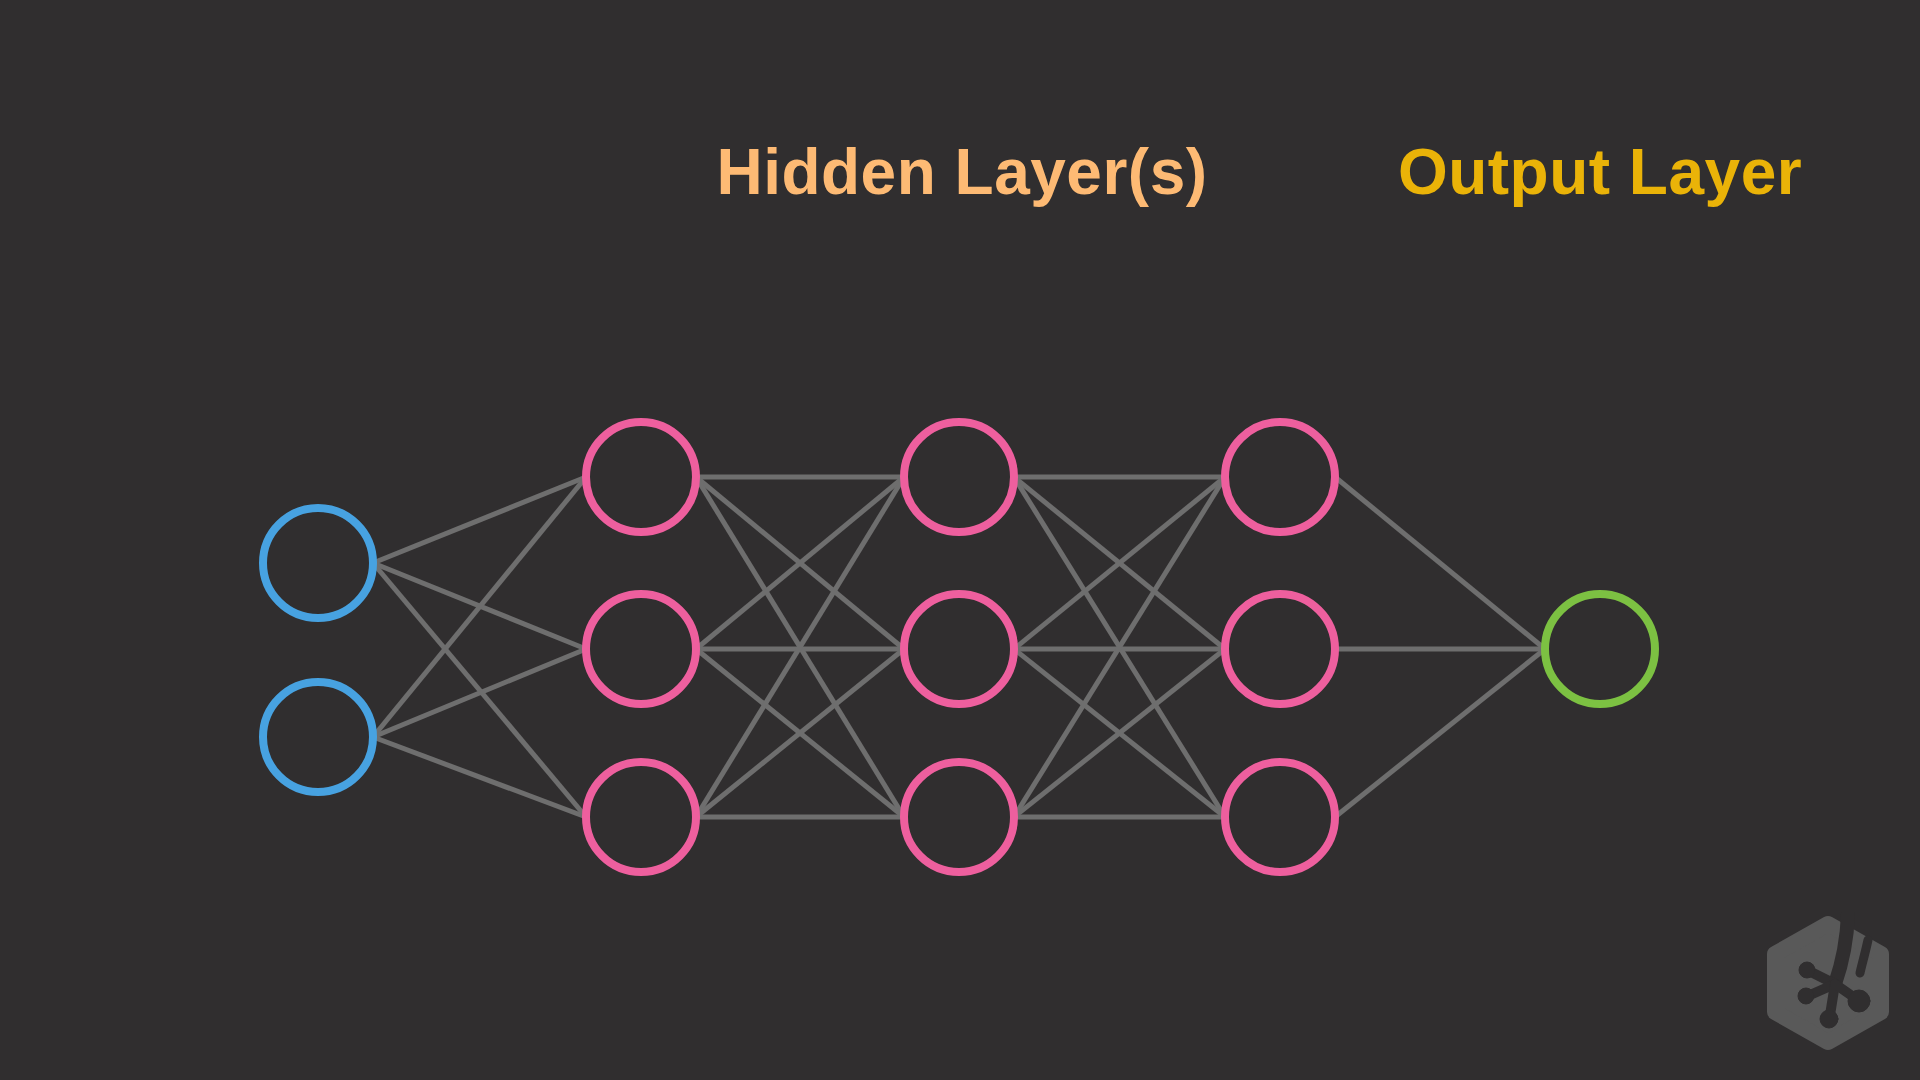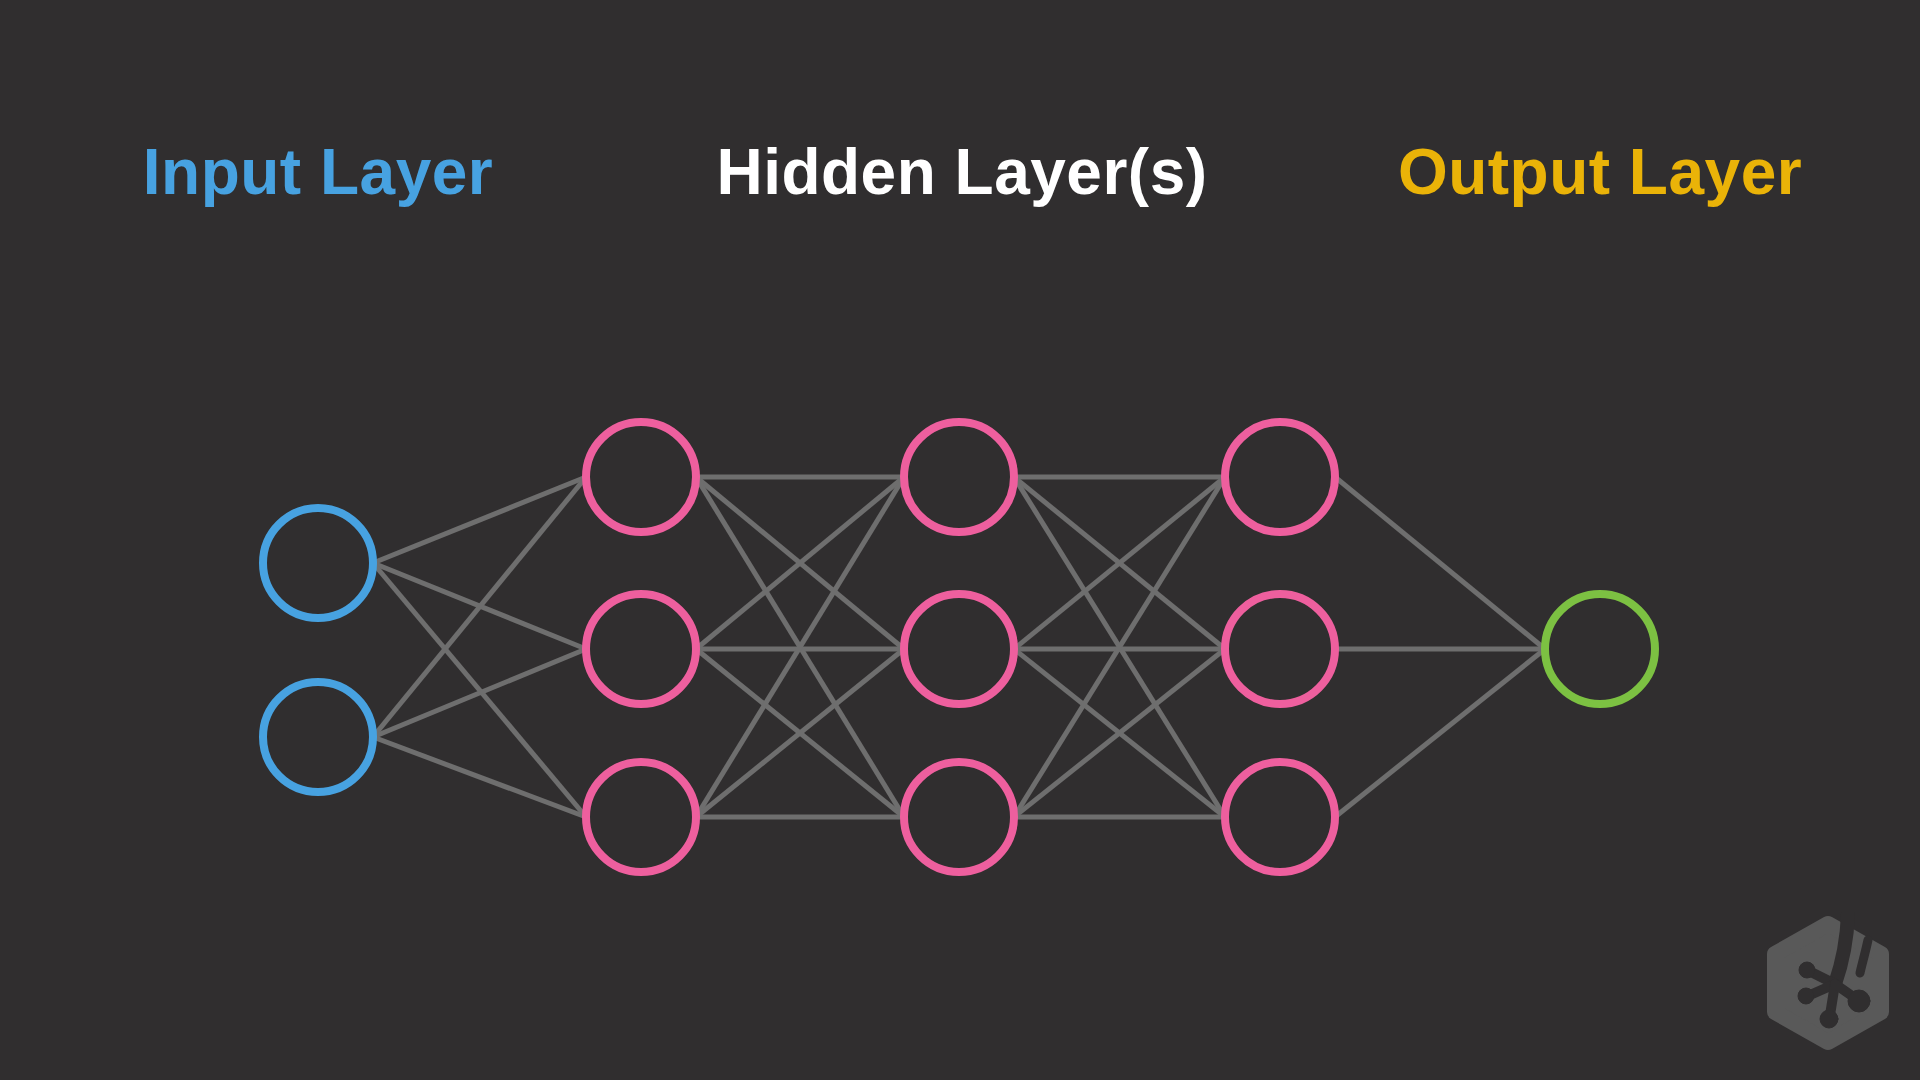--- a/index.html
+++ b/index.html
@@ -79,22 +79,21 @@
         <circle cx="959" cy="649" r="55" fill="none" stroke="#ee5f9e" stroke-width="8"></circle>
         <circle cx="959" cy="817" r="55" fill="none" stroke="#ee5f9e" stroke-width="8"></circle>
         <circle cx="1280" cy="477" r="55" fill="none" stroke="#ee5f9e" stroke-width="8"></circle>
         <circle cx="1280" cy="649" r="55" fill="none" stroke="#ee5f9e" stroke-width="8"></circle>
         <circle cx="1280" cy="817" r="55" fill="none" stroke="#ee5f9e" stroke-width="8"></circle>
         <circle cx="1600" cy="649" r="55" fill="none" stroke="#7cc142" stroke-width="8"></circle>
       </g>
   </svg>
 
   <div class="labels-row">
-    <div class="layer-label" style="left: 318px; top: 172px; color: rgb(71, 162, 225);">Input Layer</div>
-    <div class="layer-label" style="left: 962px; top: 172px; color: #ffffff;">Hidden Layer(s)</div>
+    <div class="layer-label" style="left: 962px; top: 172px; color: #fdba74;">Hidden Layer(s)</div>
     <div class="layer-label" style="left: 1600px; top: 172px; color: #eab308;">Output Layer</div>
   </div>
 
   <svg class="watermark" width="132" height="144" viewBox="0 0 132 144">
 
     <path class="wm-body" d="M64 12 L117 42 L117 100 L64 130 L11 100 L11 42 Z" stroke-width="16" stroke-linejoin="round" fill="#595959" stroke="#595959"></path>
 
     <g class="wm-cut" fill="none" stroke-linecap="round" stroke="#302e2f">
       <path d="M84 2 C83 28 78 52 71 72" stroke-width="14"></path>
       <path d="M71 72 L47 60" stroke-width="10"></path>

